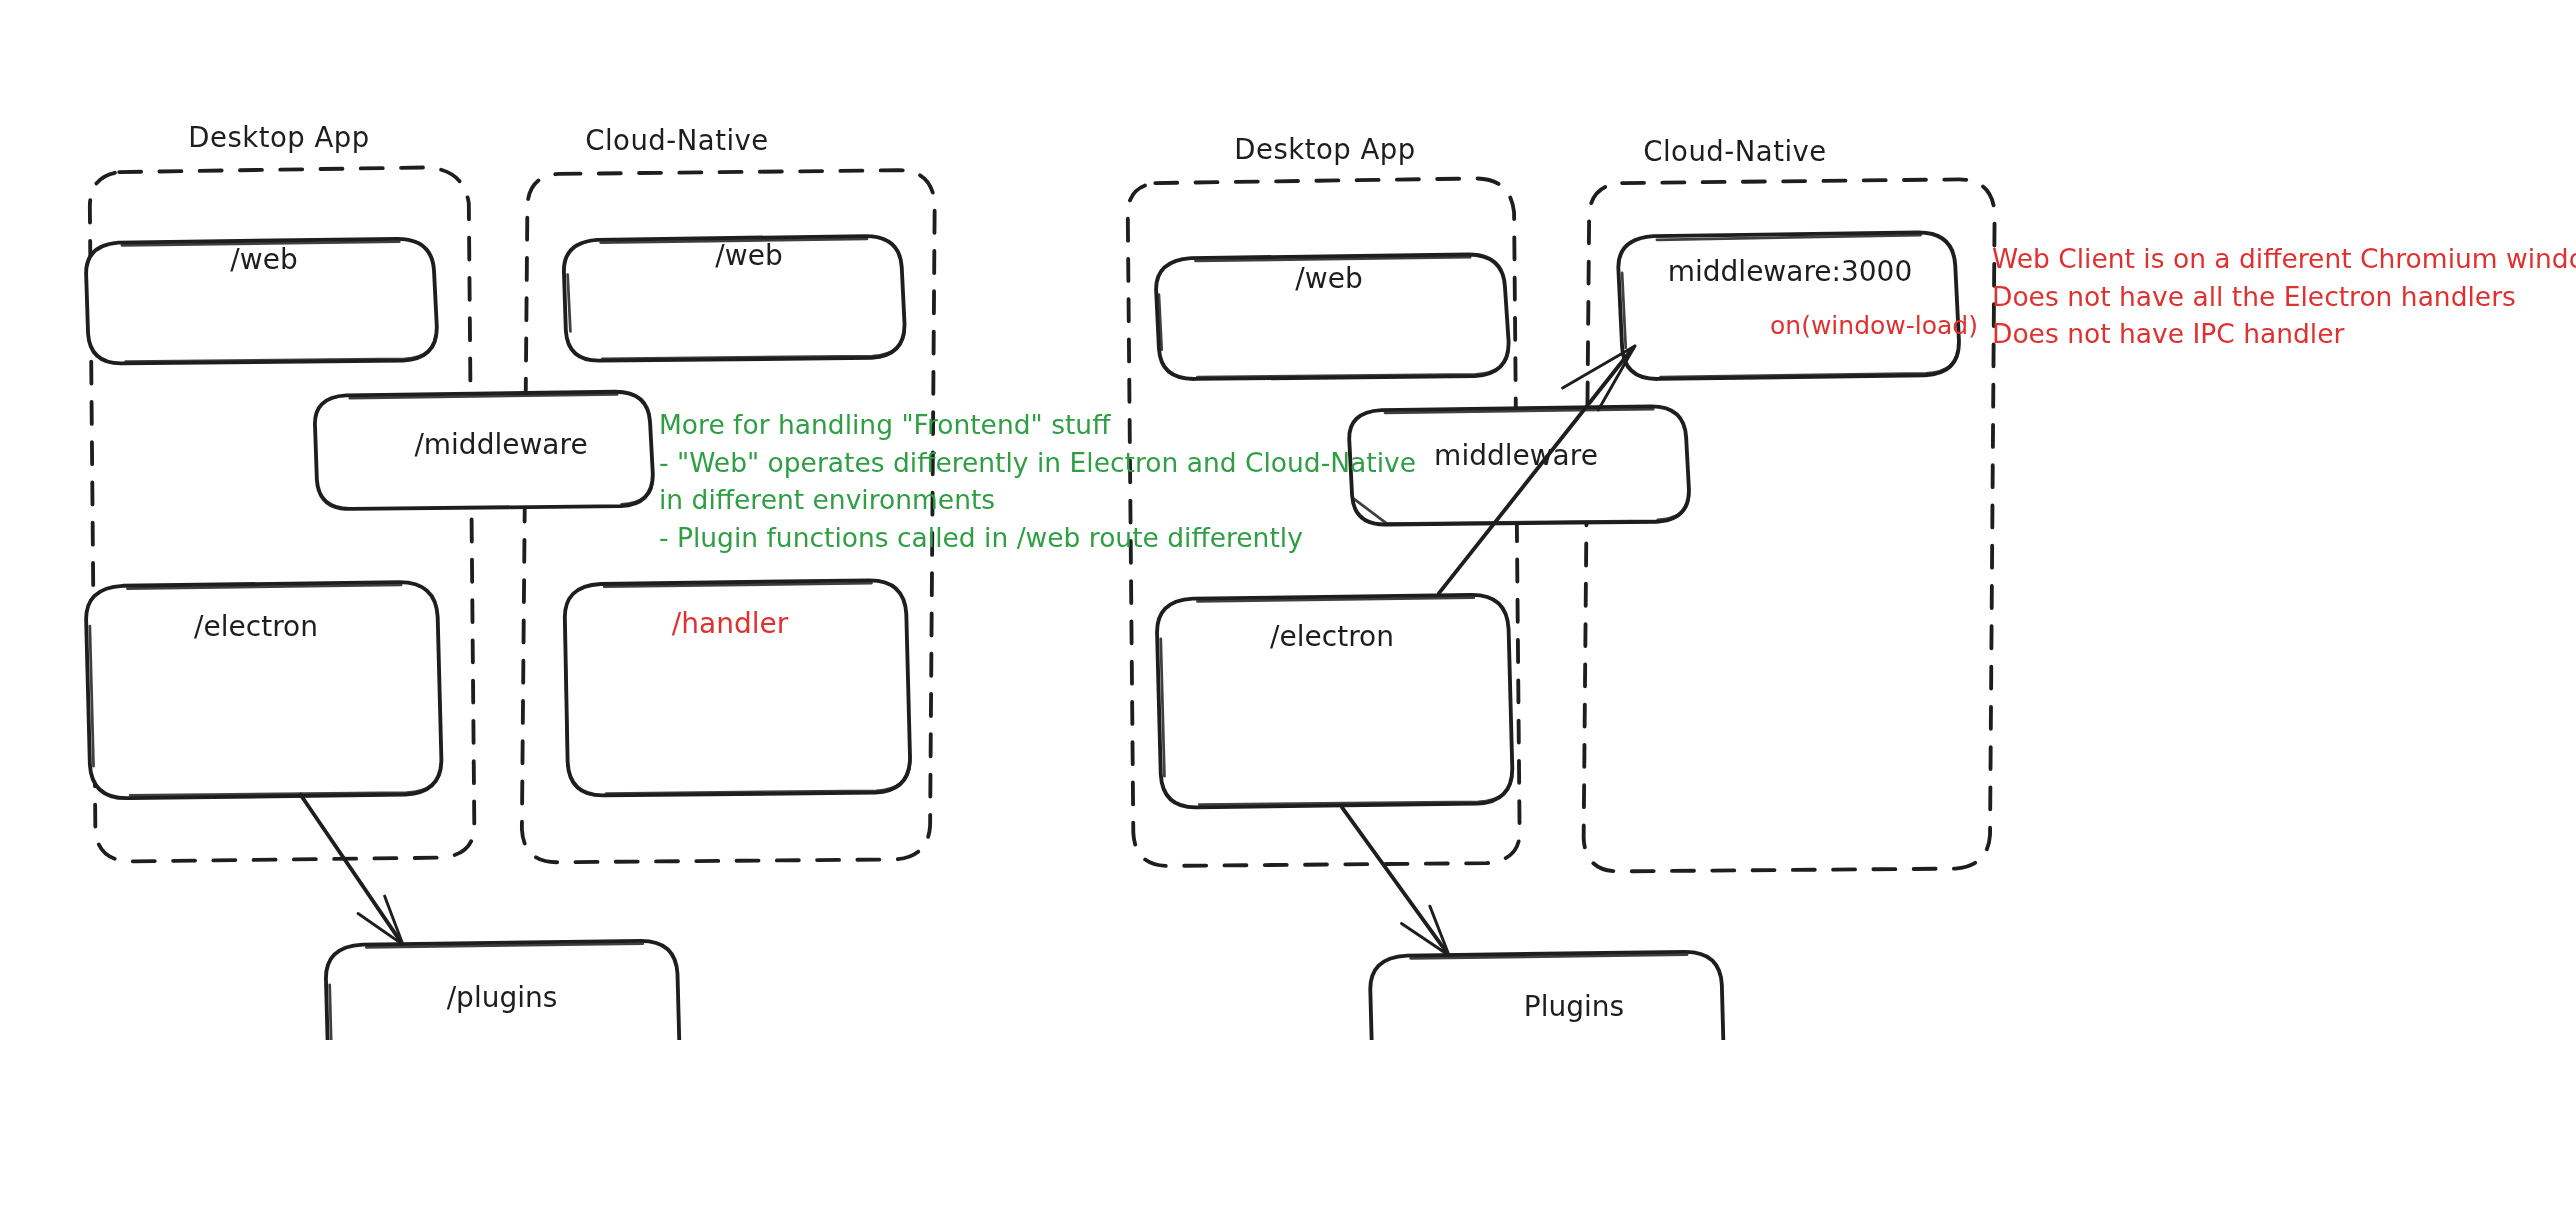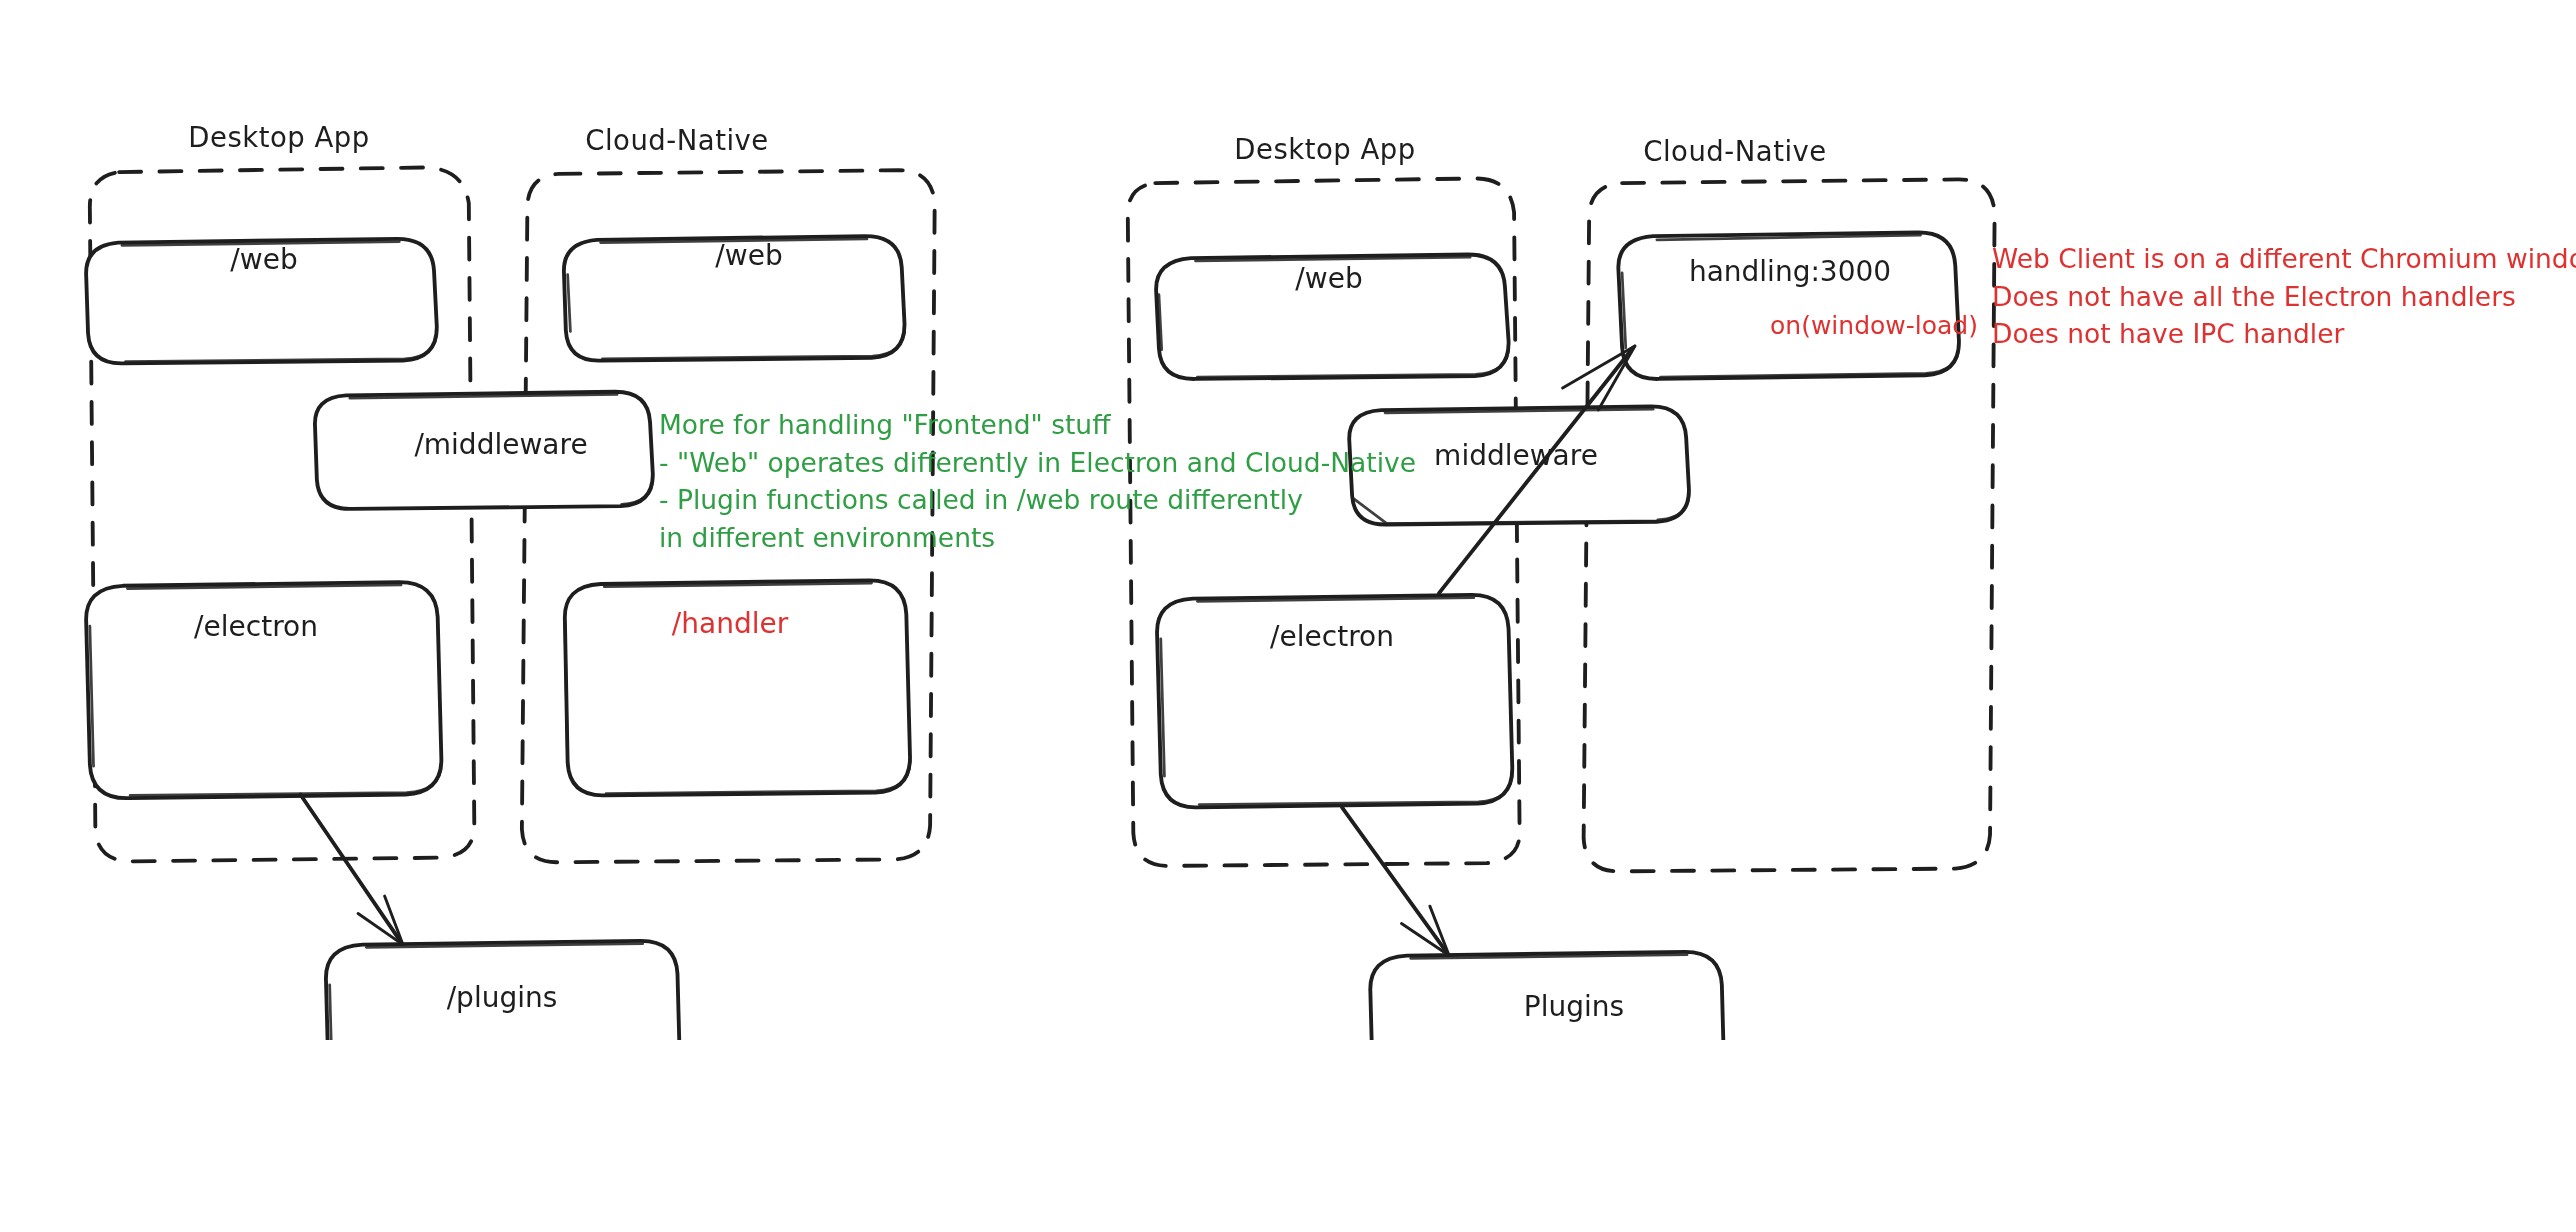--- a/index.html
+++ b/index.html
@@ -222,31 +222,31 @@
 
   <div class="lbl box-title black" style="left:256px; top:609px;">/electron</div>
 
   <div class="lbl box-title red" style="left:730px; top:606px;">/handler</div>
 
   <div class="lbl box-title black" style="left:502px; top:980px;text-align:center;">/plugins</div>
 
   <div style="position:absolute; left:659px; top:406px;">
     <div class="lbl note green" style="position:static;">More for handling "Frontend" stuff</div>
     <div class="lbl note green" style="position:static;">- "Web" operates differently in Electron and Cloud-Native</div>
+    <div class="lbl note green" style="position:static;">in different environments</div>
     <div class="lbl note green" style="position:static;">- Plugin functions called in /web route differently</div>
-    <div class="lbl note green" style="position:static;">in different environments</div>
   </div>
 
   <div class="lbl group-title black" style="left:1325px; top:131px;">Desktop App</div>
 
   <div class="lbl group-title black" style="left:1735px; top:133px;">Cloud-Native</div>
 
   <div class="lbl box-title black" style="left:1329px; top:261px;">/web</div>
 
-  <div class="lbl box-title black" style="left:1790px; top:254px;">handling:3000</div>
+  <div class="lbl box-title black" style="left:1790px; top:254px;">middleware:3000</div>
 
   <div class="lbl box-sub red" style="left:1834px; top:309px;margin-left:40px;">on(window-load)</div>
 
   <div class="lbl box-title black" style="left:1516px; top:438px;">middleware</div>
 
   <div class="lbl box-title black" style="left:1332px; top:619px;">/electron</div>
 
   <div class="lbl box-title black" style="left:1542px; top:989px;margin-left:32px;">Plugins</div>
 
   <div style="position:absolute; left:1992px; top:240px;">

